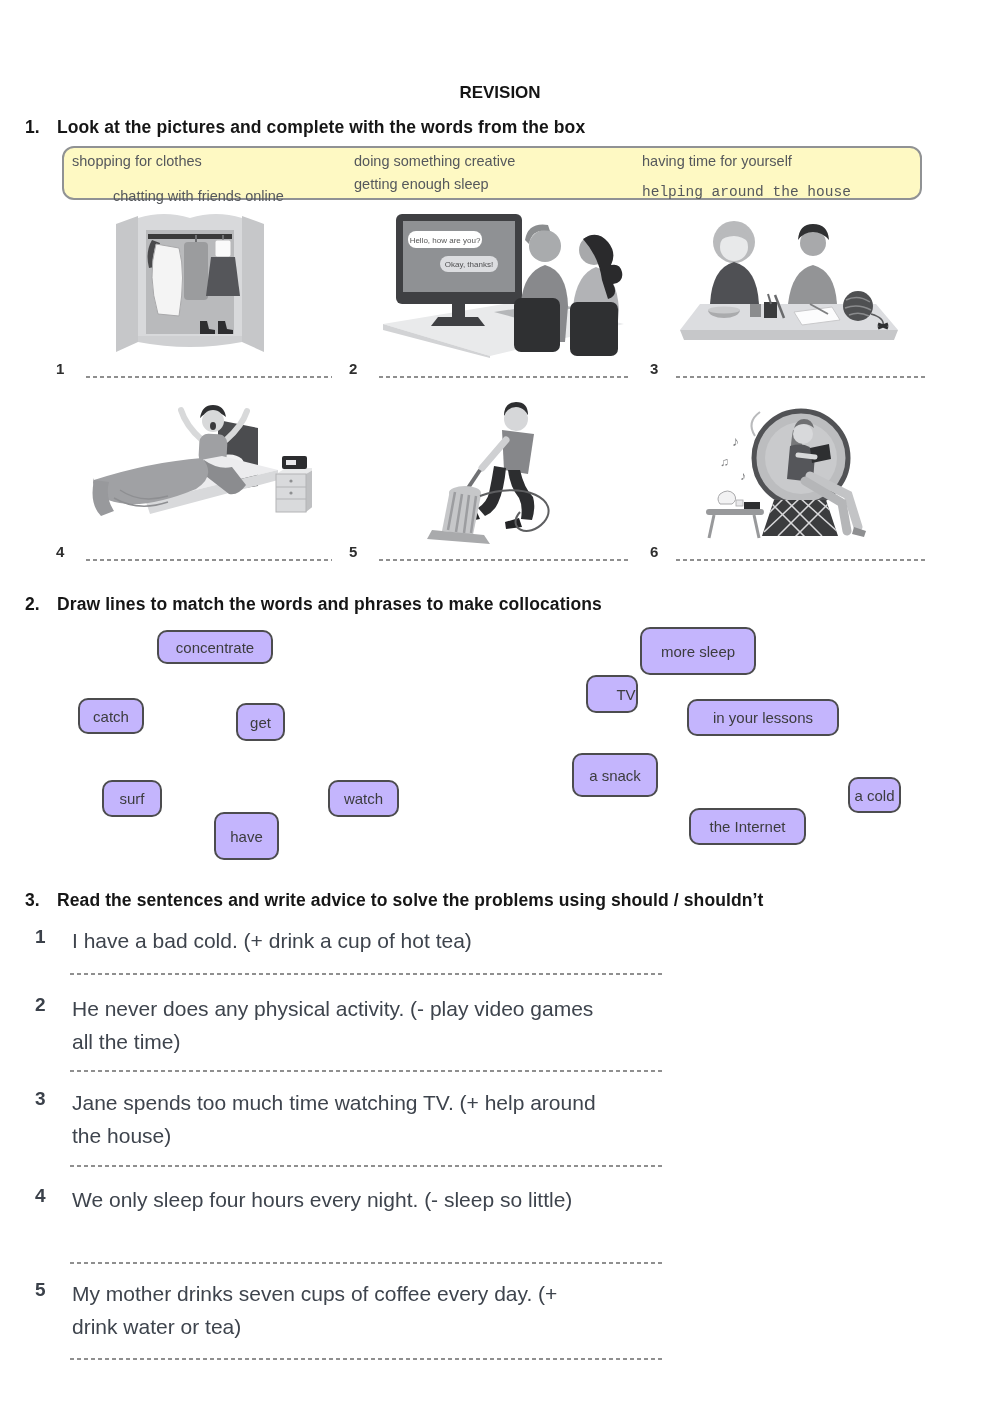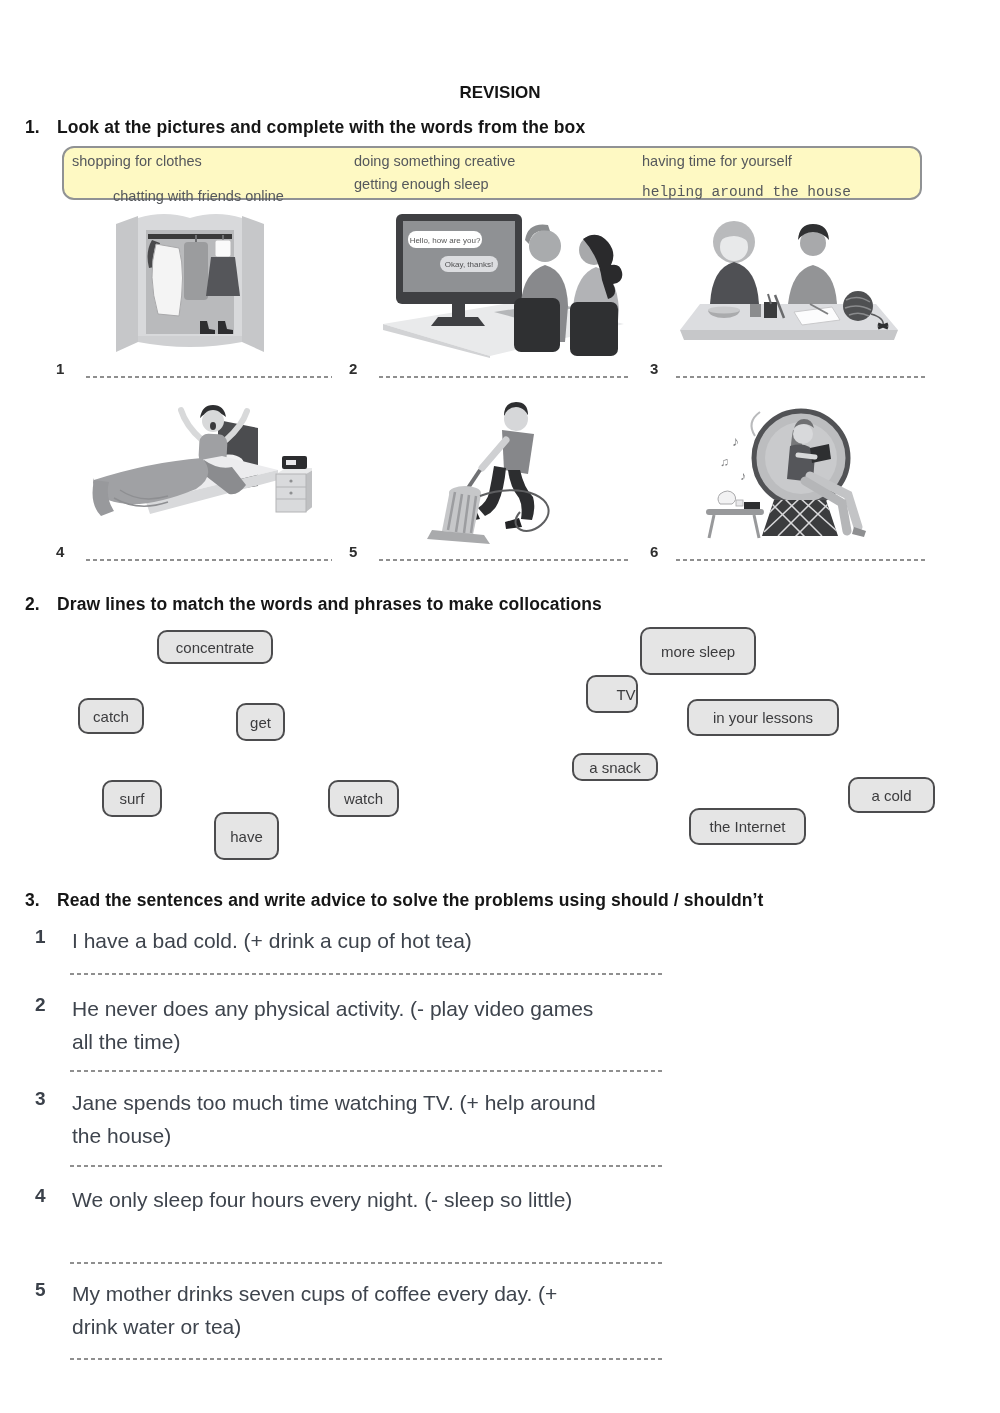--- a/index.html
+++ b/index.html
@@ -36,33 +36,33 @@
   .pnum{position:absolute;font-weight:bold;font-size:15px;color:#2e2e2e;}
   .dash{position:absolute;height:2px;
         background:repeating-linear-gradient(90deg,#8f8f8f 0,#8f8f8f 4px,transparent 4px,transparent 7px);}
   .n1{left:56px;top:360px;} .n2{left:349px;top:360px;} .n3{left:650px;top:360px;}
   .n4{left:56px;top:543px;} .n5{left:349px;top:543px;} .n6{left:650px;top:543px;}
   .l1{left:86px;top:376px;width:246px;}  .l2{left:379px;top:376px;width:252px;} .l3{left:676px;top:376px;width:250px;}
   .l4{left:86px;top:559px;width:246px;}  .l5{left:379px;top:559px;width:252px;} .l6{left:676px;top:559px;width:250px;}
 
   
   .chip{position:absolute;display:flex;align-items:center;justify-content:center;
-        border:2px solid #4c4c4e;border-radius:10px;background:#e5e5e5;
+        border:2px solid #4c4c4e;border-radius:10px;background:#c4b5fd;
         font-size:15px;color:#3c3c3e;box-sizing:border-box;}
   .c-concentrate{left:157px;top:630px;width:116px;height:34px;}
   .c-catch{left:78px;top:698px;width:66px;height:36px;}
   .c-get{left:236px;top:703px;width:49px;height:38px;}
   .c-surf{left:102px;top:780px;width:60px;height:37px;}
   .c-have{left:214px;top:812px;width:65px;height:48px;}
   .c-watch{left:328px;top:780px;width:71px;height:37px;}
   .c-more-sleep{left:640px;top:627px;width:116px;height:48px;}
   .c-tv{left:586px;top:675px;width:52px;height:38px;padding-left:28px;}
   .c-in-your-lessons{left:687px;top:699px;width:152px;height:37px;}
-  .c-a-snack{left:572px;top:753px;width:86px;height:28px;}
-  .c-a-cold{left:848px;top:777px;width:87px;height:36px;}
+  .c-a-snack{left:572px;top:753px;width:86px;height:44px;}
+  .c-a-cold{left:848px;top:777px;width:53px;height:36px;}
   .c-the-internet{left:689px;top:808px;width:117px;height:37px;}
 
   
   .s3-item{position:absolute;left:35px;display:flex;}
   .s3-num{width:37px;flex:0 0 37px;font-weight:bold;font-size:19px;color:#3b414a;padding-top:2px;}
   .s3-text{width:532px;font-size:21px;line-height:33px;color:#3e444d;}
   .i1{top:924px;} .i2{top:992px;} .i3{top:1086px;} .i4{top:1183px;} .i5{top:1277px;}
   .a1{left:70px;top:973px;width:592px;}
   .a2{left:70px;top:1070px;width:592px;}
   .a3{left:70px;top:1165px;width:592px;}

